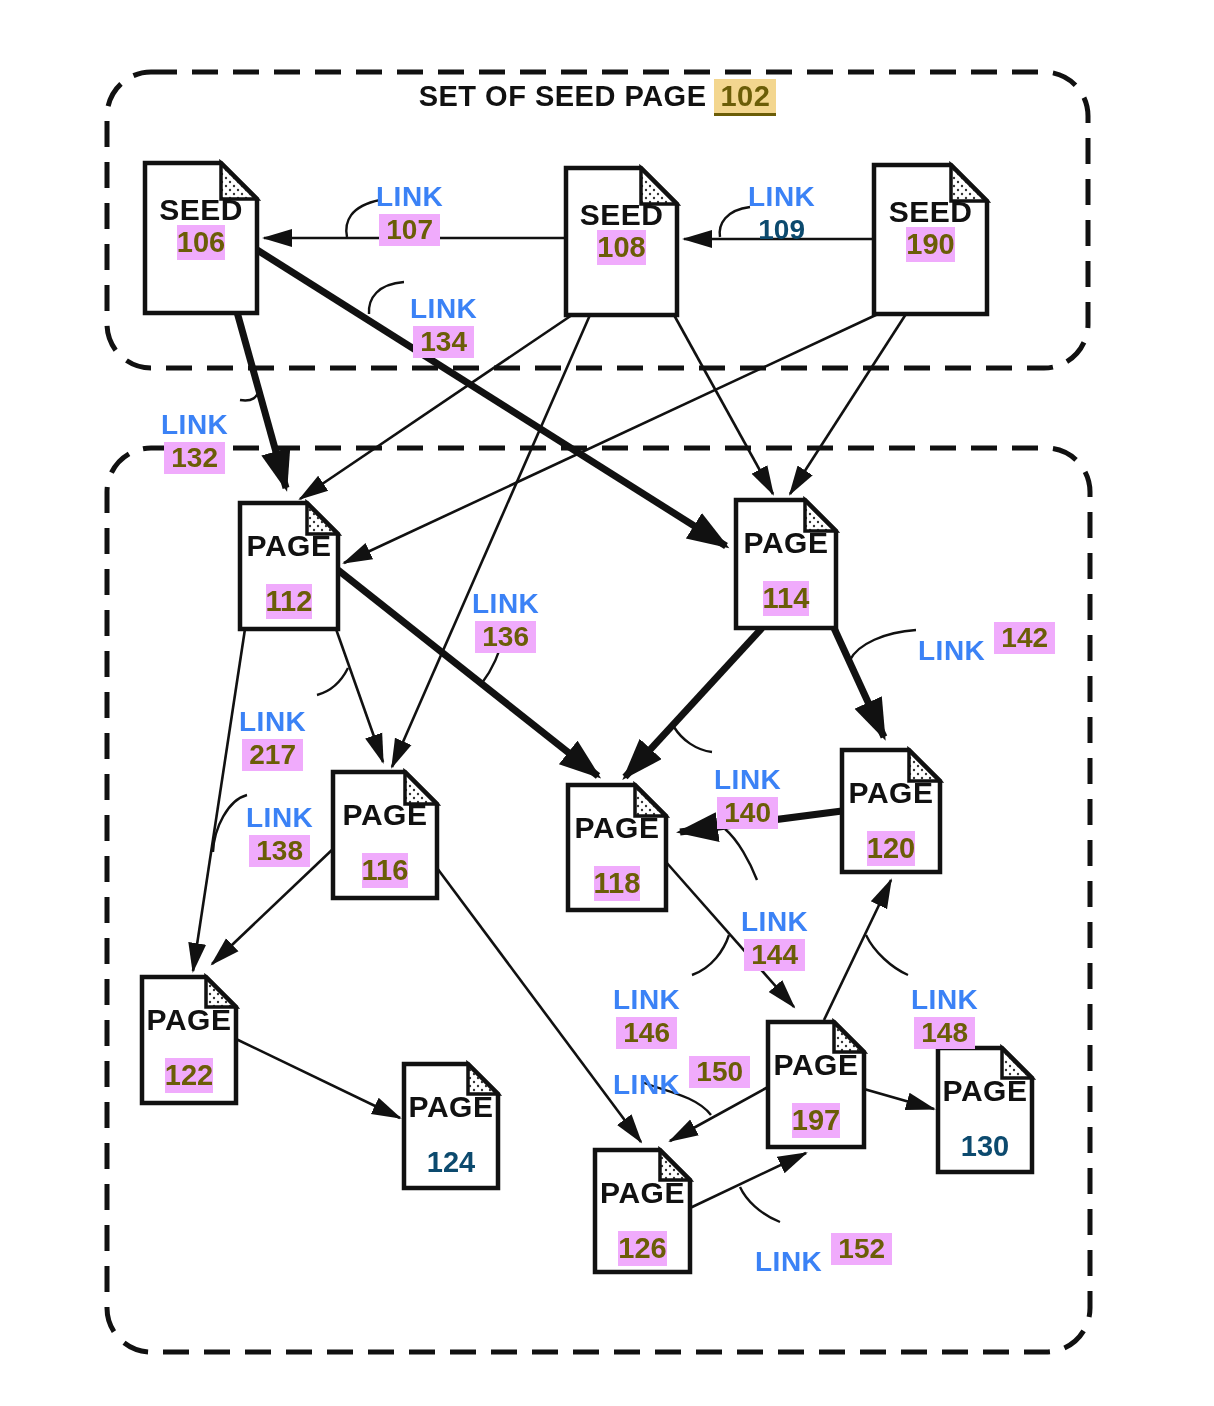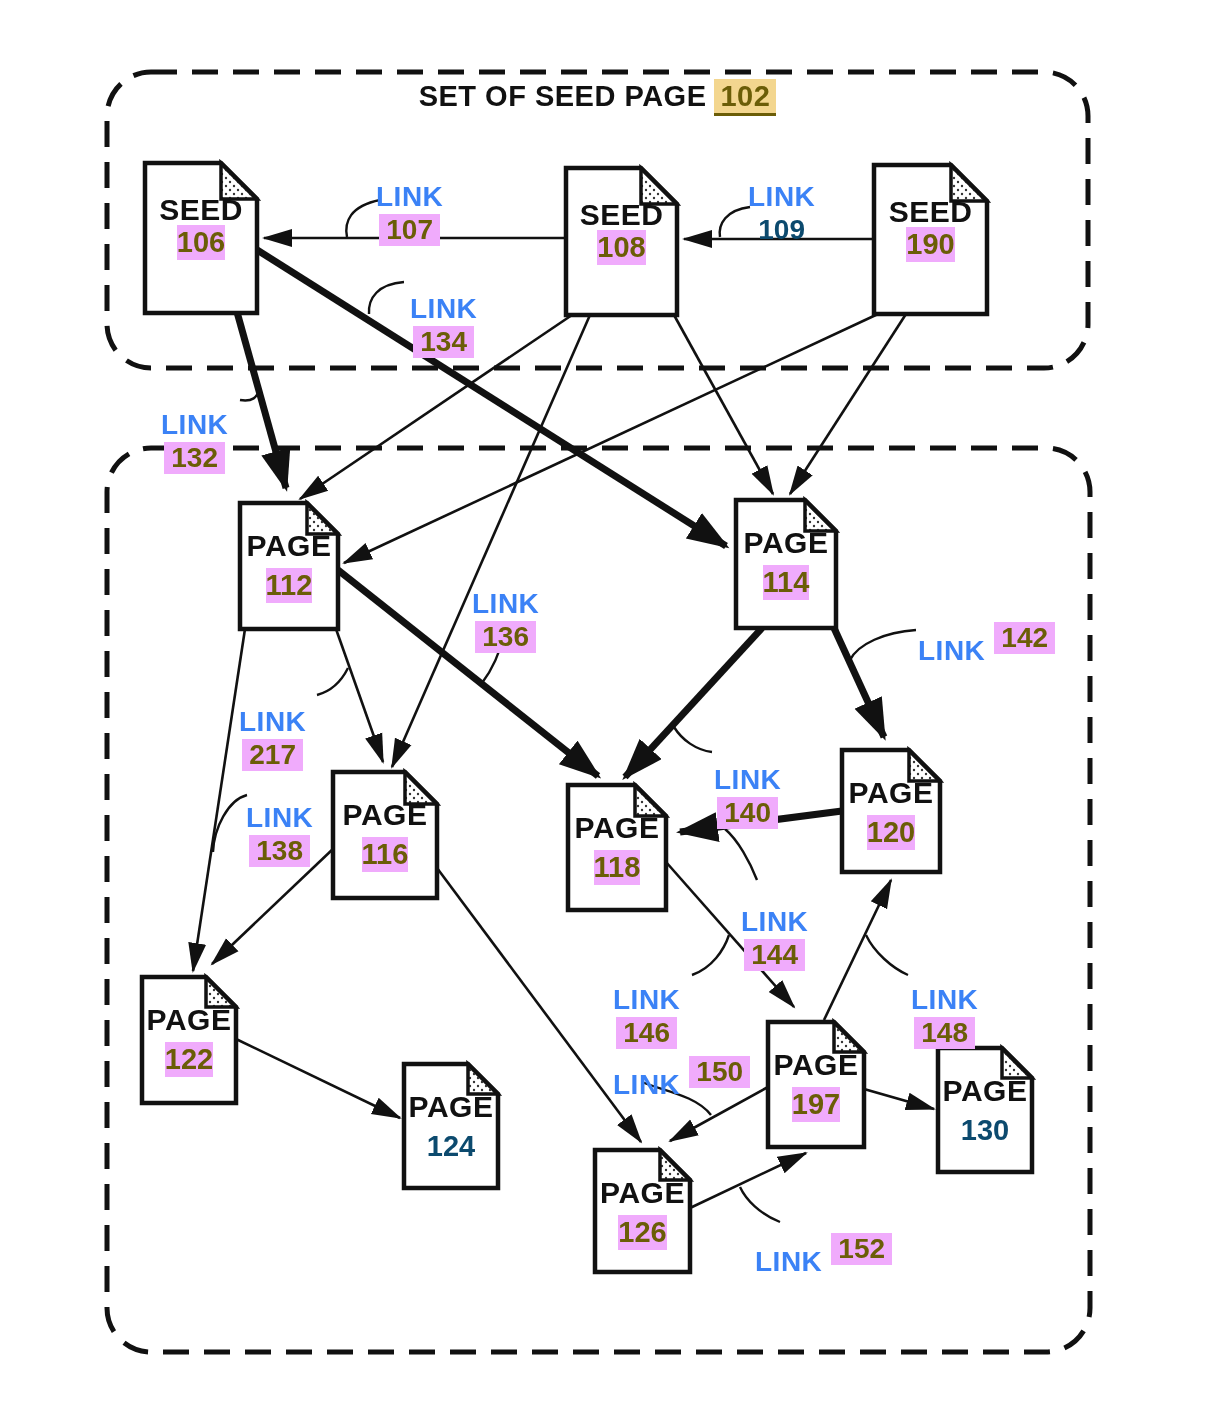--- a/index.html
+++ b/index.html
@@ -8,21 +8,21 @@
     font-family:"Liberation Sans", sans-serif;color:#111;overflow:hidden;
   }
   .stage svg{position:absolute;left:0;top:0;z-index:0;}
 
   
   .doc-text{
     position:absolute;z-index:1;display:flex;flex-direction:column;
     align-items:center;box-sizing:border-box;pointer-events:none;
   }
   .doc-text.seed{padding-top:32px;text-align:center;}
-  .doc-text.page{padding-top:28px;gap:7px;}
+  .doc-text.page{padding-top:28px;gap:23px;}
   .doc-label{
     font-size:30px;font-weight:600;letter-spacing:0.5px;color:#111;line-height:1;
   }
   .doc-ref{
     font-size:29px;font-weight:600;line-height:1;padding:3px 0;
   }
   .hl{background:#f0abfc;color:#6b5d07;}
   .plain{background:transparent;color:#0c4a6e;}
 
   

